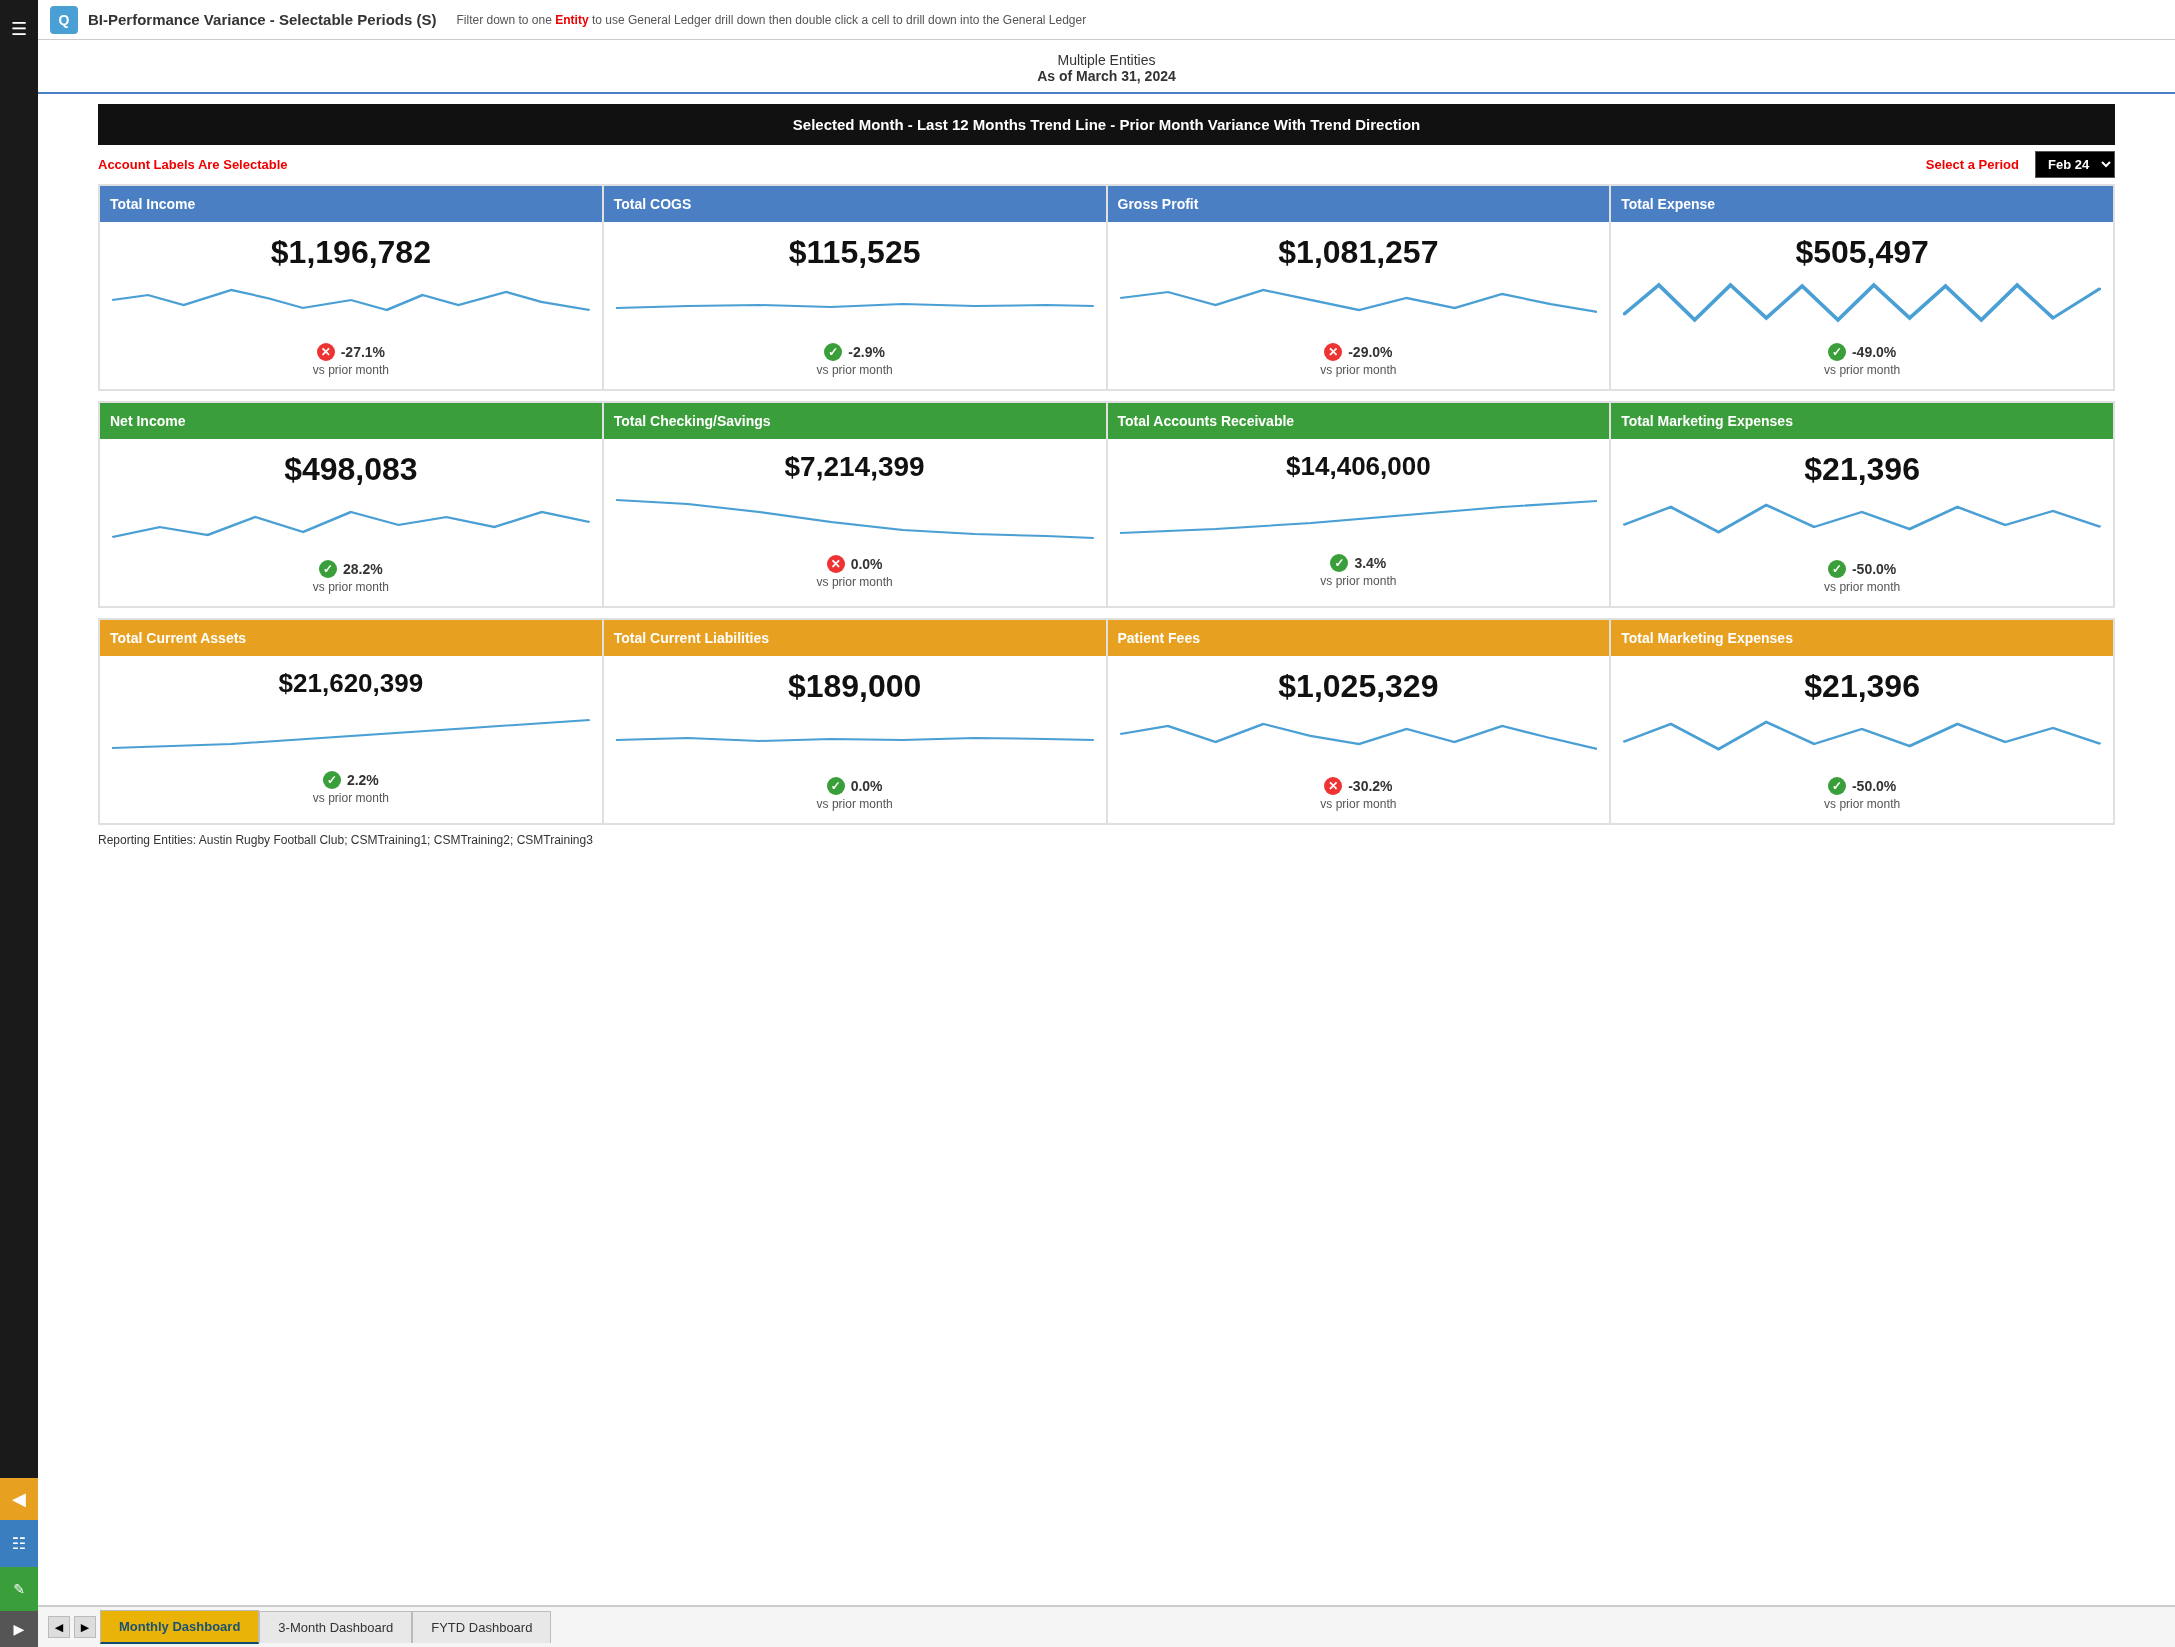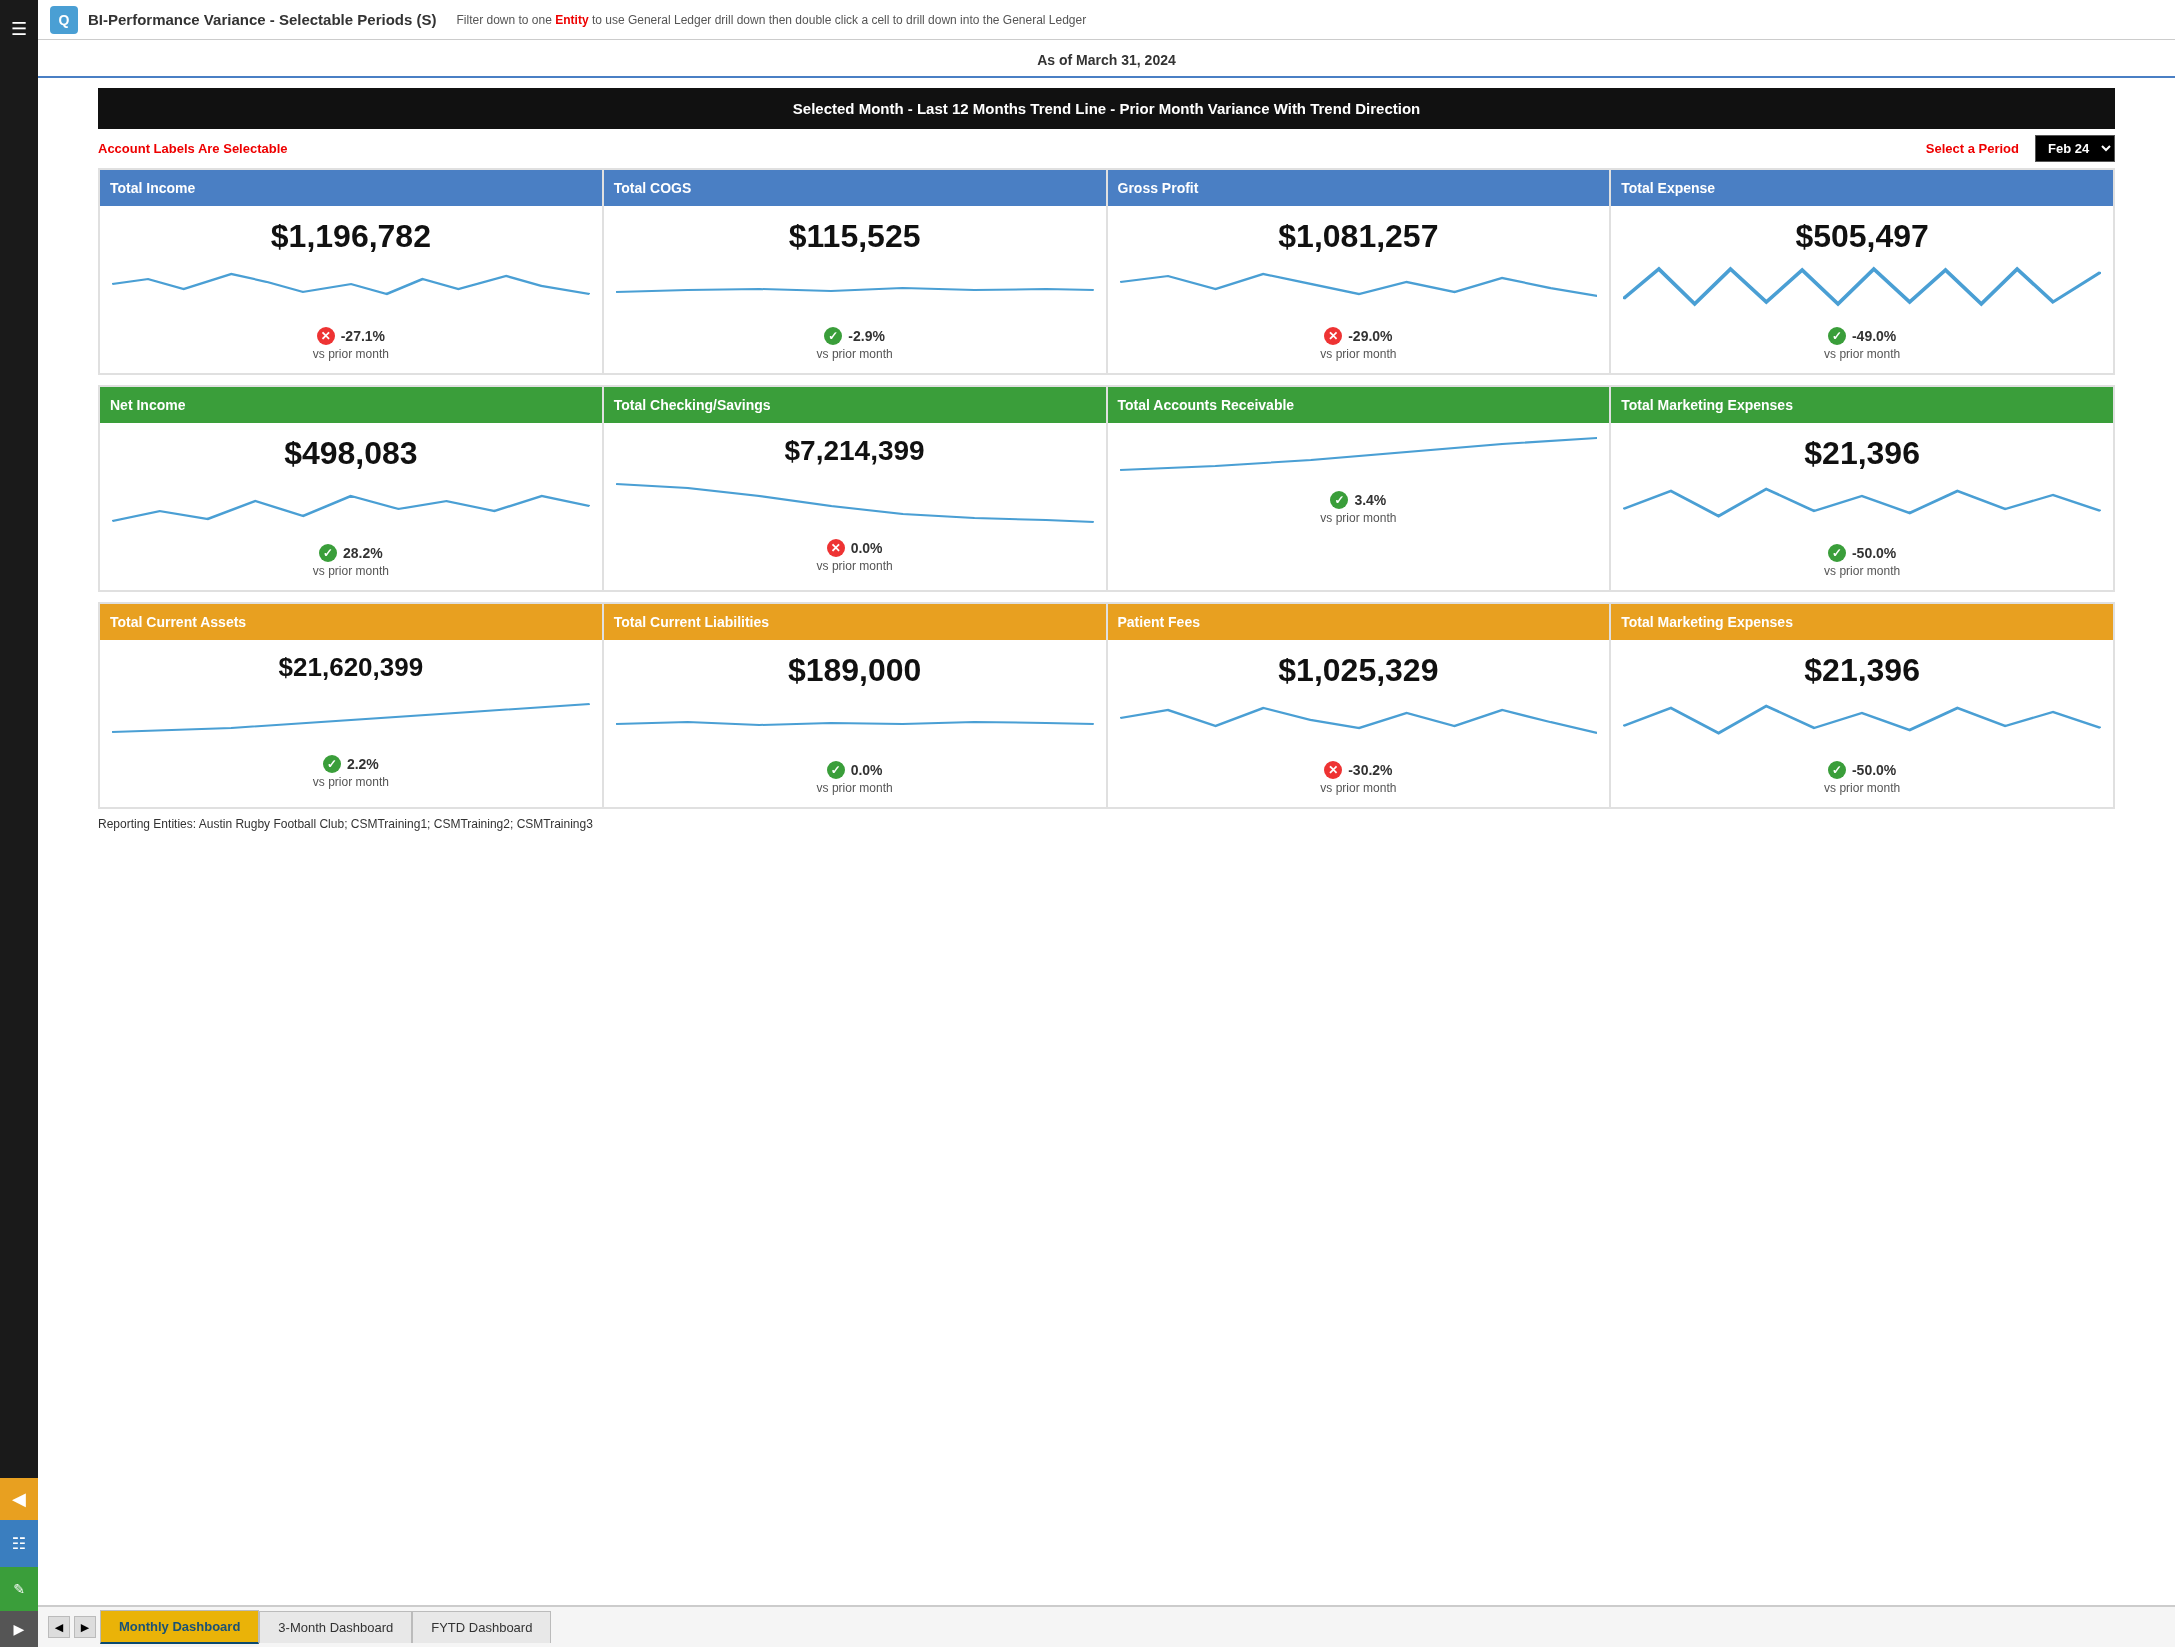--- a/index.html
+++ b/index.html
@@ -319,20 +319,21 @@
     <div class="header-filter">
       <span>Filter down to one</span>
       <span class="entity">Entity</span>
       <span>to use General Ledger drill down then double click a cell to drill down into the General Ledger</span>
     </div>
   </div>
 
   <div class="content">
 
     <div class="report-header">
+      <div class="entity-name">Multiple Entities</div>
       <div class="report-date">As of March 31, 2024</div>
     </div>
 
     <div class="dashboard">
 
       <div class="section-title-bar">Selected Month - Last 12 Months Trend Line  - Prior Month Variance With Trend Direction</div>
 
       <div class="metrics-controls">
         <div class="account-labels-selectable">Account Labels Are Selectable</div>
         <div class="select-period">
@@ -446,20 +447,21 @@
             <div class="variance-row">
               <div class="variance-icon bad">✕</div>
               <span class="variance-pct">0.0%</span>
             </div>
             <div class="variance-label">vs prior month</div>
           </div>
         </div>
 
         <div class="metric-card">
           <div class="metric-header green">Total Accounts Receivable</div>
+          <div class="metric-value" style="font-size:26px;">$14,406,000</div>
           <div class="metric-chart">
             <svg viewBox="0 0 200 50" preserveAspectRatio="none">
               <polyline points="0,42 40,38 80,32 120,24 160,16 200,10" fill="none" stroke="#4a9fd4" stroke-width="2"></polyline>
             </svg>
           </div>
           <div class="metric-variance">
             <div class="variance-row">
               <div class="variance-icon good">✓</div>
               <span class="variance-pct">3.4%</span>
             </div>

